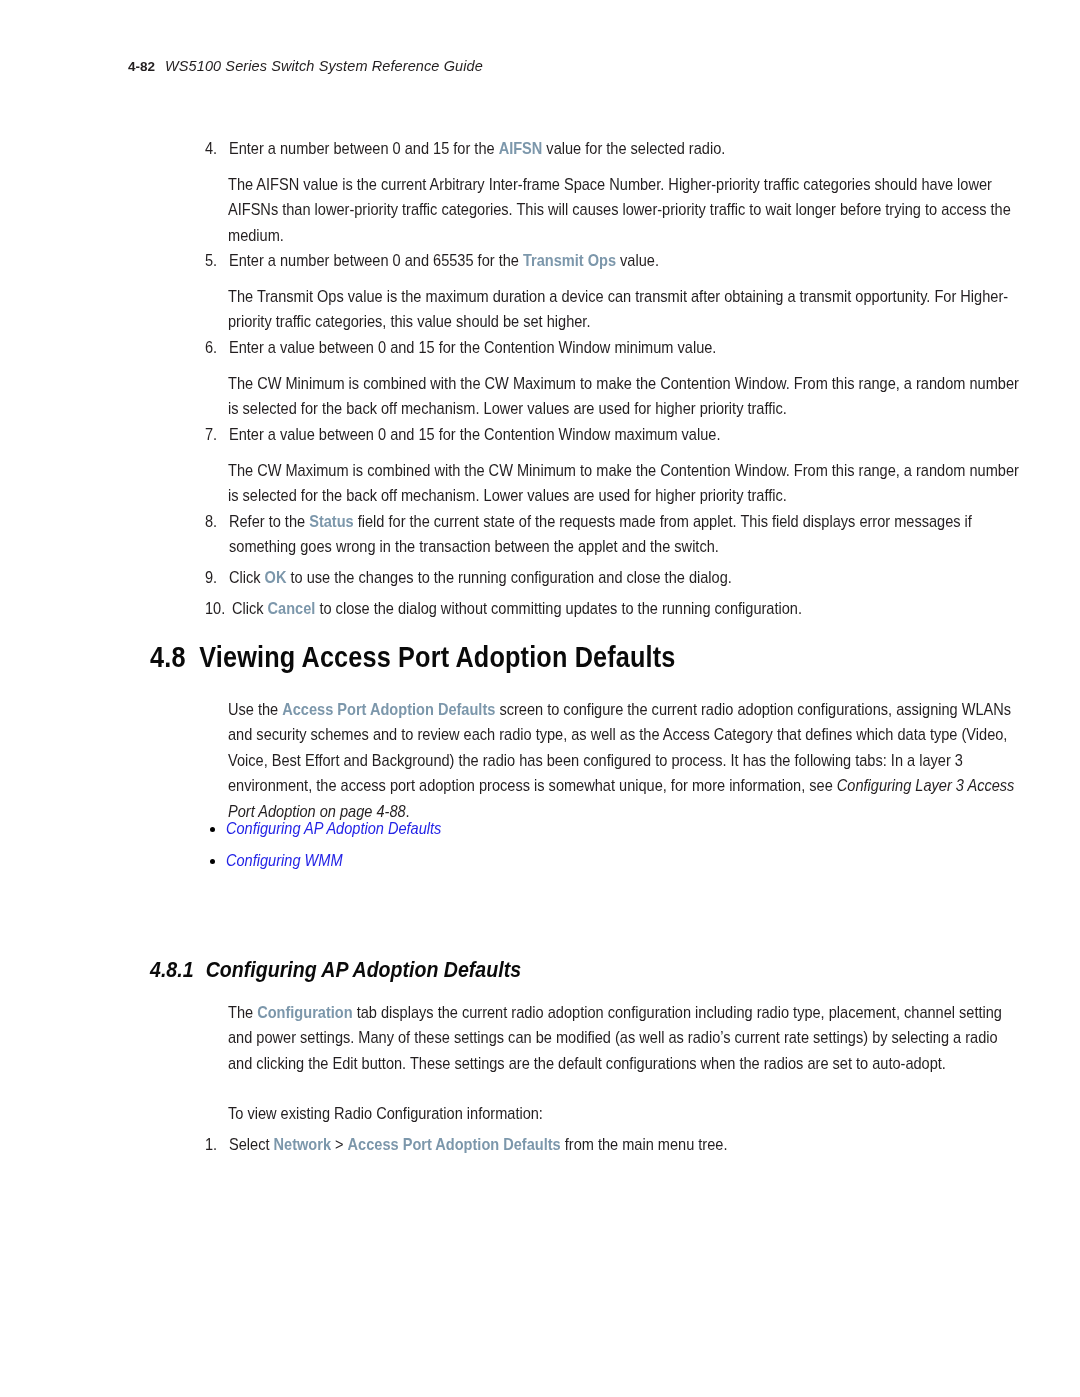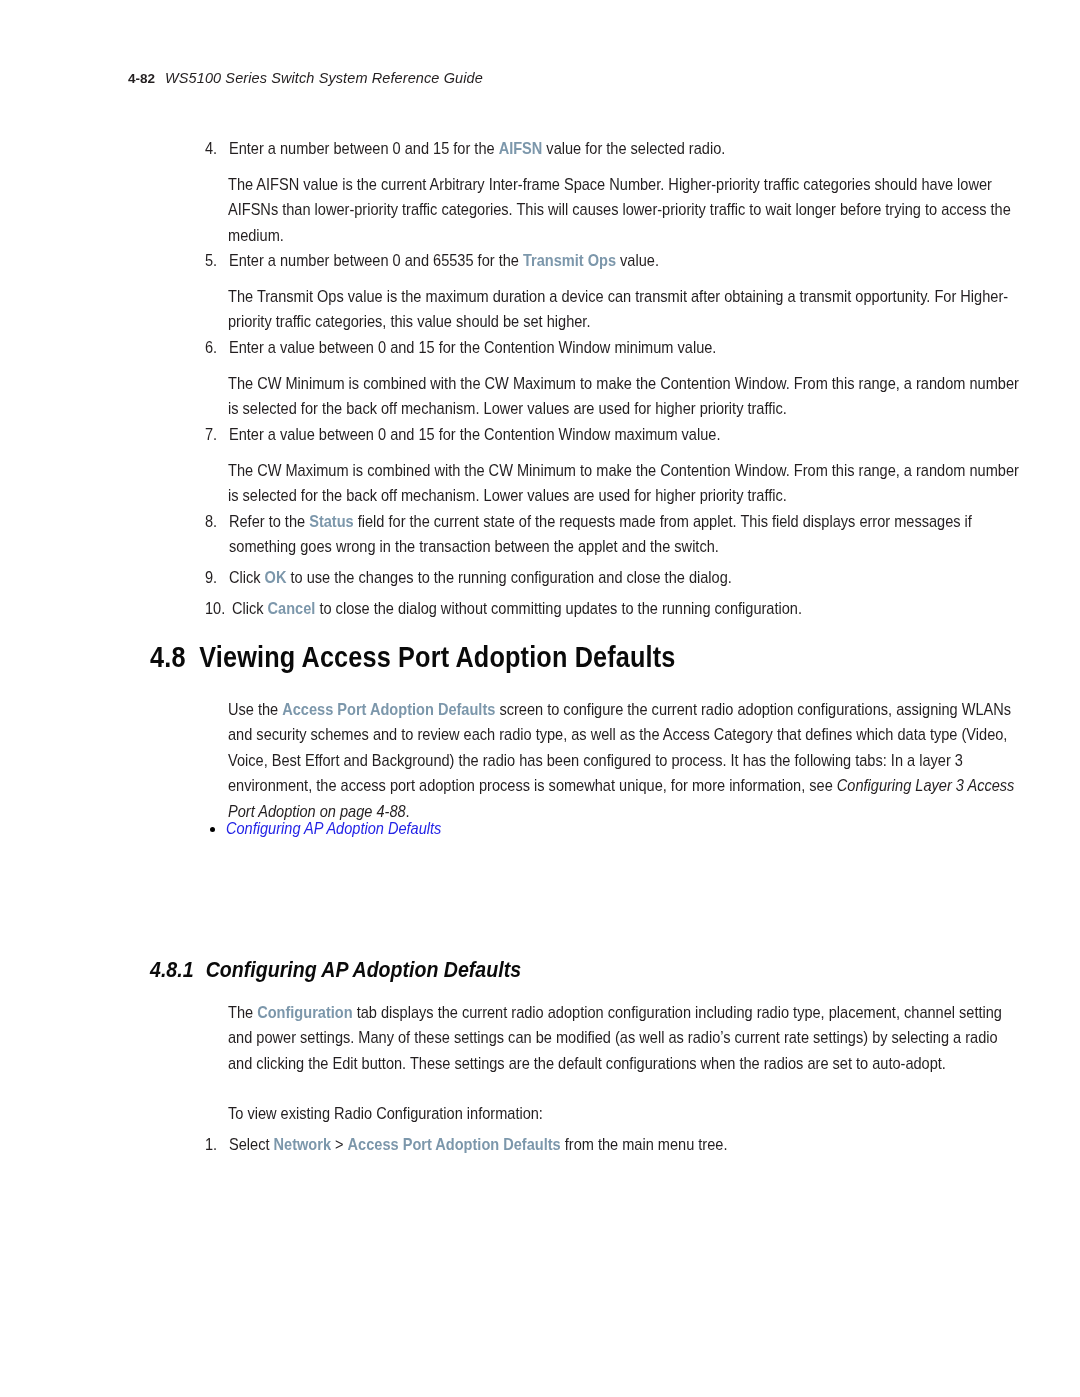--- a/index.html
+++ b/index.html
@@ -20,21 +20,21 @@
     inset: 0;
     width: 1080px;
     height: 1397px;
     overflow: hidden;
   }
 
   
   .running-header {
     position: absolute;
     left: 128px;
-    top: 70px;
+    top: 58px;
     font-size: 14.5px;
     font-style: italic;
     color: #231f20;
     letter-spacing: 0.1px;
     white-space: nowrap;
   }
   .running-header .folio {
     font-style: normal;
     font-weight: bold;
     font-size: 13.5px;
@@ -221,20 +221,24 @@
     <span class="num">4.8</span><span class="gap"></span><span>Viewing Access Port Adoption Defaults</span>
   </div>
 
   <div class="para" style="top:697px;"><span>Use the </span><span class="hl">Access Port Adoption Defaults</span><span> screen to configure the current radio adoption configurations, assigning WLANs and security schemes and to review each radio type, as well as the Access Category that defines which data type (Video, Voice, Best Effort and Background) the radio has been configured to process. It has the following tabs: In a layer 3 environment, the access port adoption process is somewhat unique, for more information, see </span><span class="ital">Configuring Layer 3 Access Port Adoption on page 4-88</span><span>.</span></div>
 
   <div class="xref-list" style="top:816px;">
     <div class="xref-item">
       <span class="dot"></span>
       <span class="xlabel">Configuring AP Adoption Defaults</span>
     </div>
+    <div class="xref-item">
+      <span class="dot"></span>
+      <span class="xlabel">Configuring WMM</span>
+    </div>
   </div>
 
   <div class="h2" style="top:956px;">
     <span>4.8.1</span><span class="gap"></span><span>Configuring AP Adoption Defaults</span>
   </div>
 
   <div class="para" style="top:1000px;"><span>The </span><span class="hl">Configuration</span><span> tab displays the current radio adoption configuration including radio type, placement, channel setting and power settings. Many of these settings can be modified (as well as radio’s current rate settings) by selecting a radio and clicking the Edit button. These settings are the default configurations when the radios are set to auto-adopt.</span></div>
 
   <div class="para" style="top:1101px;">To view existing Radio Configuration information:</div>
 

